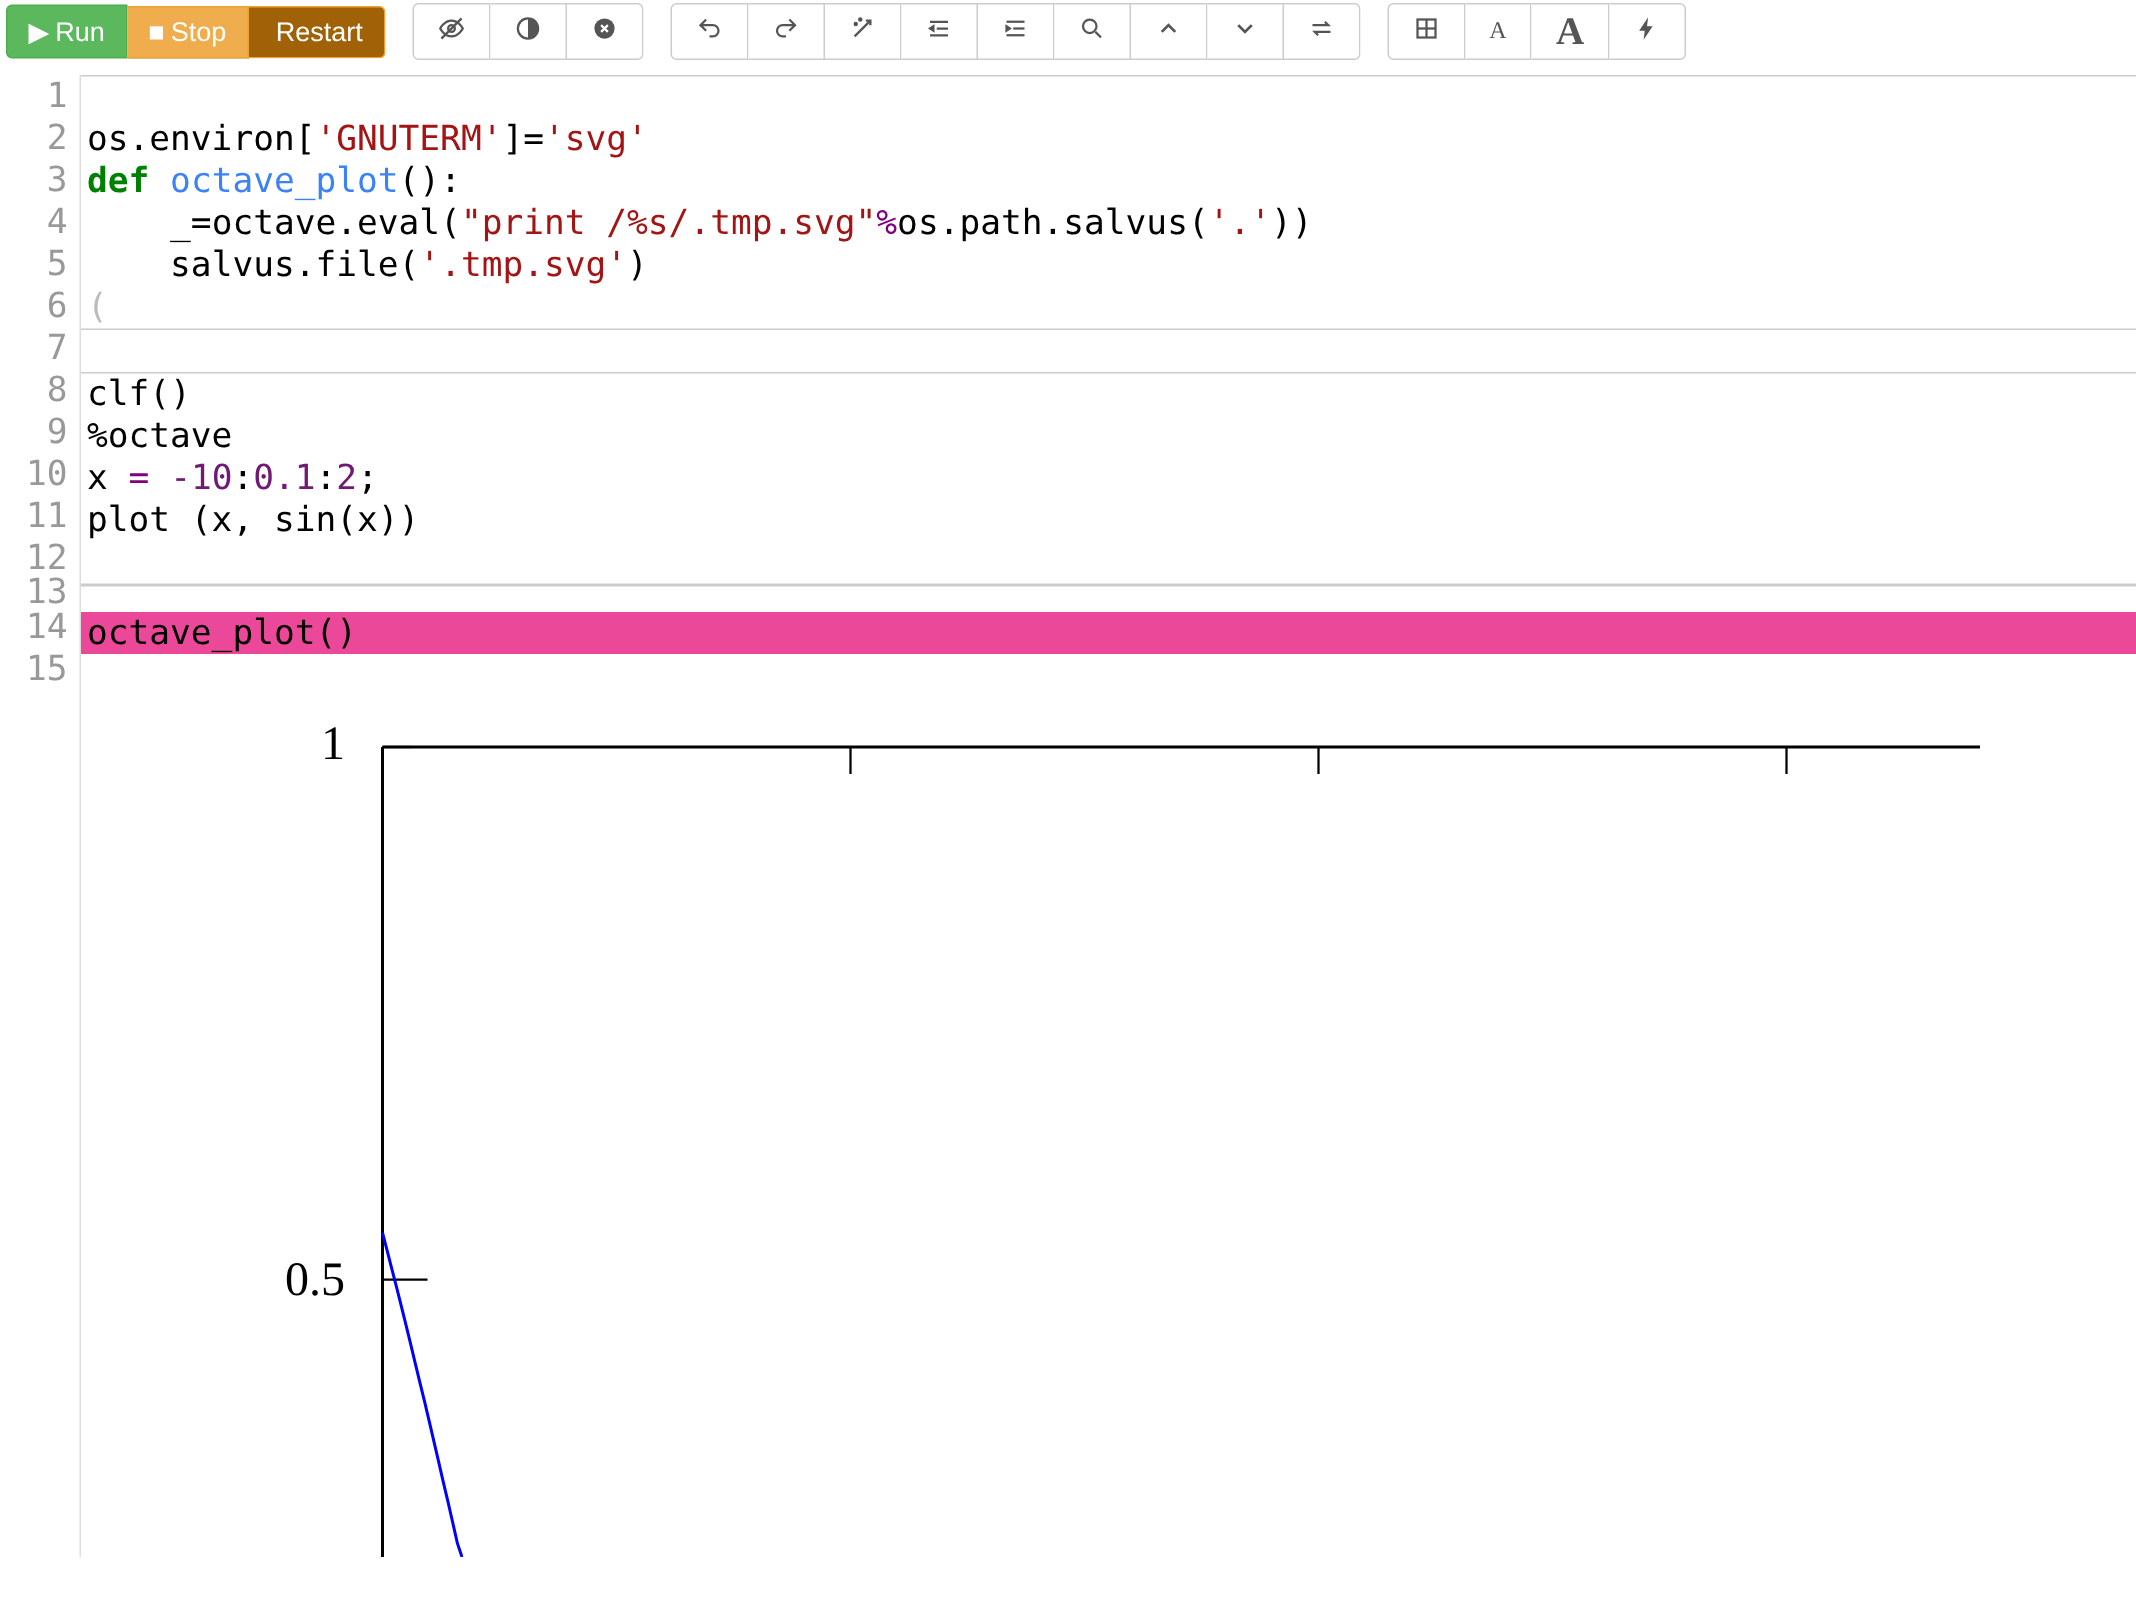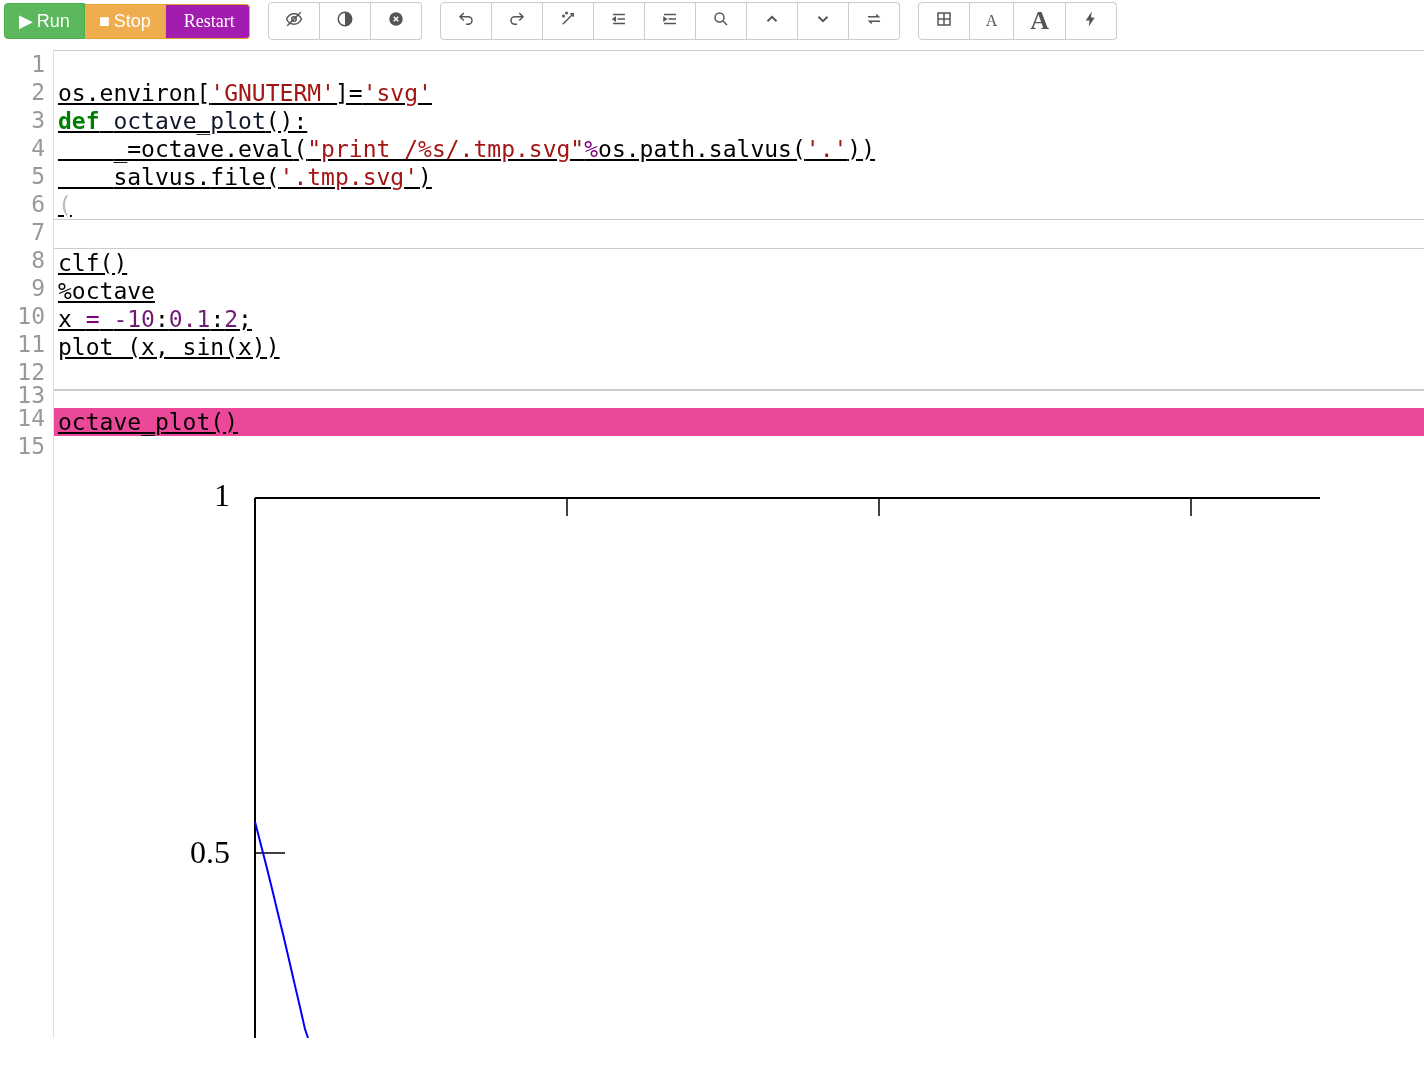--- a/index.html
+++ b/index.html
@@ -36,33 +36,32 @@
       border-radius: 0;
       padding: 6px 14px;
       font-size: 18px;
       font-weight: 500;
       display: flex;
       align-items: center;
       gap: 4px;
       cursor: pointer;
     }
     .btn-restart {
-      background: #a21caf;
+      background: #a16207;
       color: #fff;
       border: 1px solid #eea236;
       border-left: none;
       border-radius: 0 4px 4px 0;
       padding: 6px 14px;
       font-size: 18px;
       font-weight: 500;
       display: flex;
       align-items: center;
       gap: 4px;
       cursor: pointer;
-      font-family: Liberation Serif, serif;
     }
     .toolbar-gap { width: 18px; }
     .btn-group { display: flex; }
     .btn-icon {
       background: #fff;
       border: 1px solid #ccc;
       padding: 6px 16px;
       font-size: 16px;
       color: #555;
       cursor: pointer;
@@ -89,38 +88,37 @@
       color: #999;
       background: #fff;
       border-right: 1px solid #ddd;
       user-select: none;
       line-height: 28px;
     }
     .gutter-line { height: 28px; }
     .code {
       flex: 1;
       position: relative;
-      text-decoration: underline;
     }
     .code-block {
       border-top: 1px solid #ccc;
       border-bottom: 1px solid #ccc;
     }
     .code-line {
       height: 28px;
       line-height: 28px;
       padding-left: 4px;
       white-space: pre;
     }
     .hl-current { background: #ec4899; }
     .tok-str { color: #a31515; }
     .tok-kw { color: #008000; font-weight: bold; }
     .tok-num { color: #701a75; }
     .tok-op { color: #800080; }
-    .tok-fn { color: #0f172a; }
+    .tok-fn { color: #3b82f6; }
     .gutter13 { height: 18px; line-height: 18px; }
     .hr-line { border-top: 1px solid #ccc; height: 18px; }
 
     .plot-area {
       padding-left: 56px;
       margin-top: 4px;
     }
     .plot-svg { display: block; }
     .faint-bracket { color: #bbb; }
   </style>

